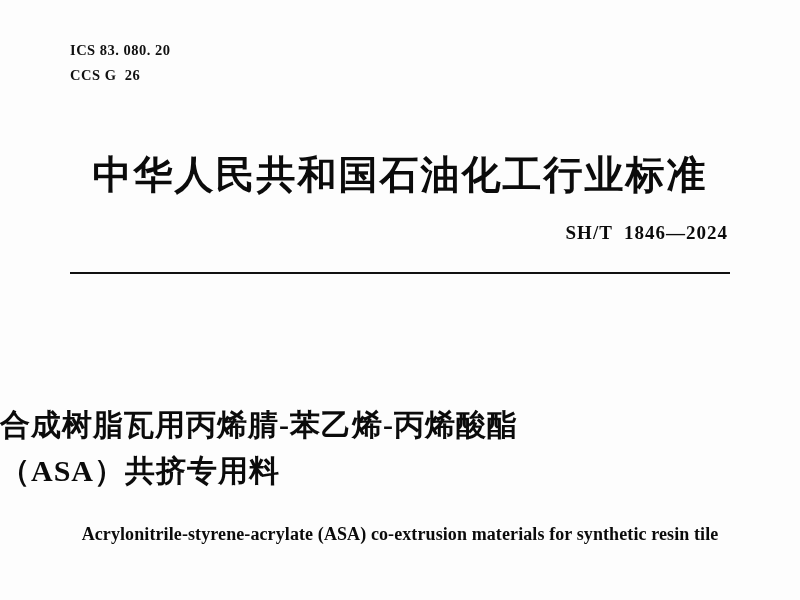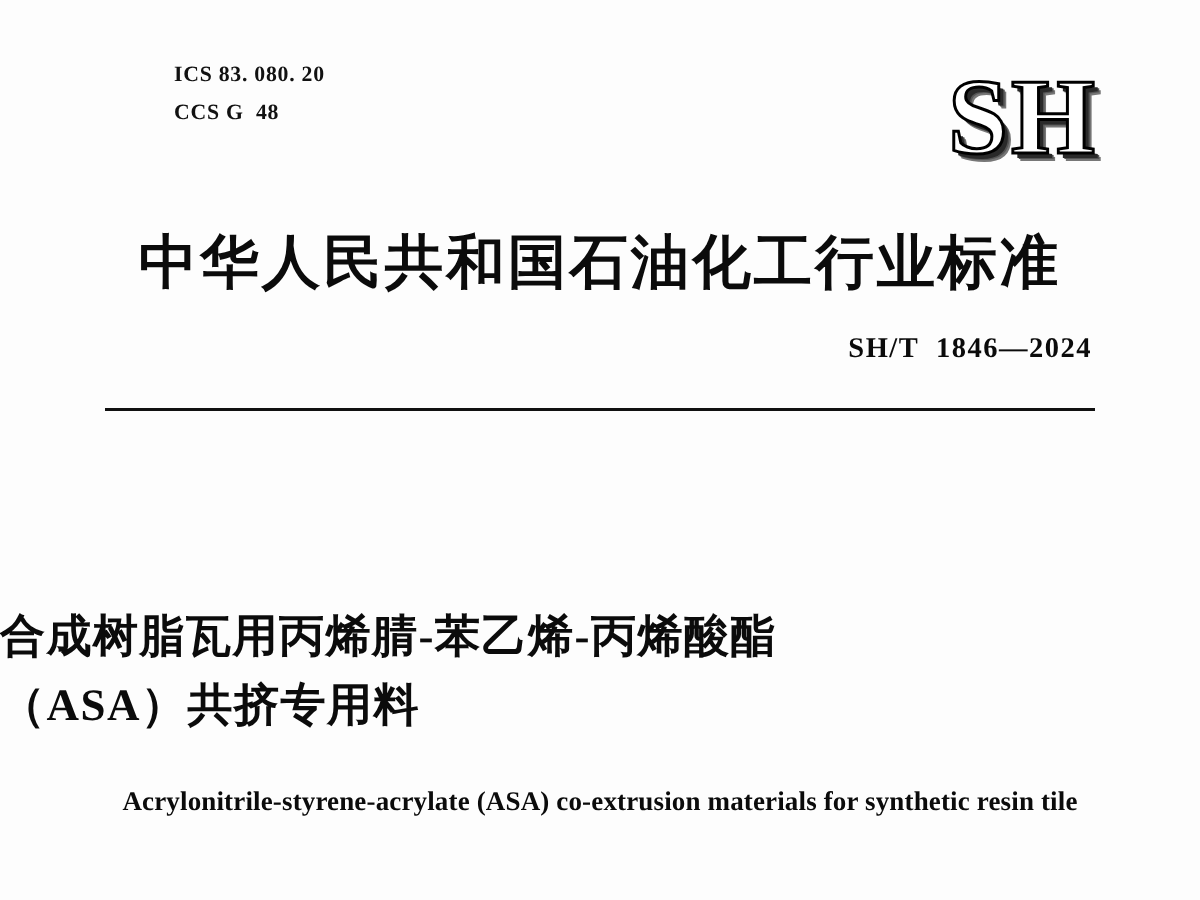--- a/index.html
+++ b/index.html
@@ -28,21 +28,20 @@
     left: 70px;
     font-family: "Liberation Serif", serif;
     font-weight: bold;
     font-size: 14.5px;
     letter-spacing: 0.5px;
     line-height: 25px;
     color: #111;
   }
   .codes div {
     white-space: pre;
-    margin-left: 46px;
   }
 
   
   .emblem {
     position: absolute;
     top: 42px;
     right: 68px;
     font-family: "Liberation Serif", serif;
     font-weight: bold;
     font-size: 72px;
@@ -125,24 +124,23 @@
     color: #0b0b0b;
   }
 </style>
 </head>
 <body>
 
 <div class="page">
 
   <div class="codes">
     <div>ICS 83. 080. 20</div>
-    <div>CCS G  48</div>
+    <div>CCS G  26</div>
   </div>
 
-  <div class="emblem">SH</div>
 
   <div class="std-title">中华人民共和国石油化工行业标准</div>
 
   <div class="std-number">SH/T  1846—2024</div>
 
   <div class="rule"></div>
 
   <div class="doc-title-cn">
     <span>合成树脂瓦用丙烯腈-苯乙烯-丙烯酸酯</span>
     <span class="line2">（ASA）共挤专用料</span>

